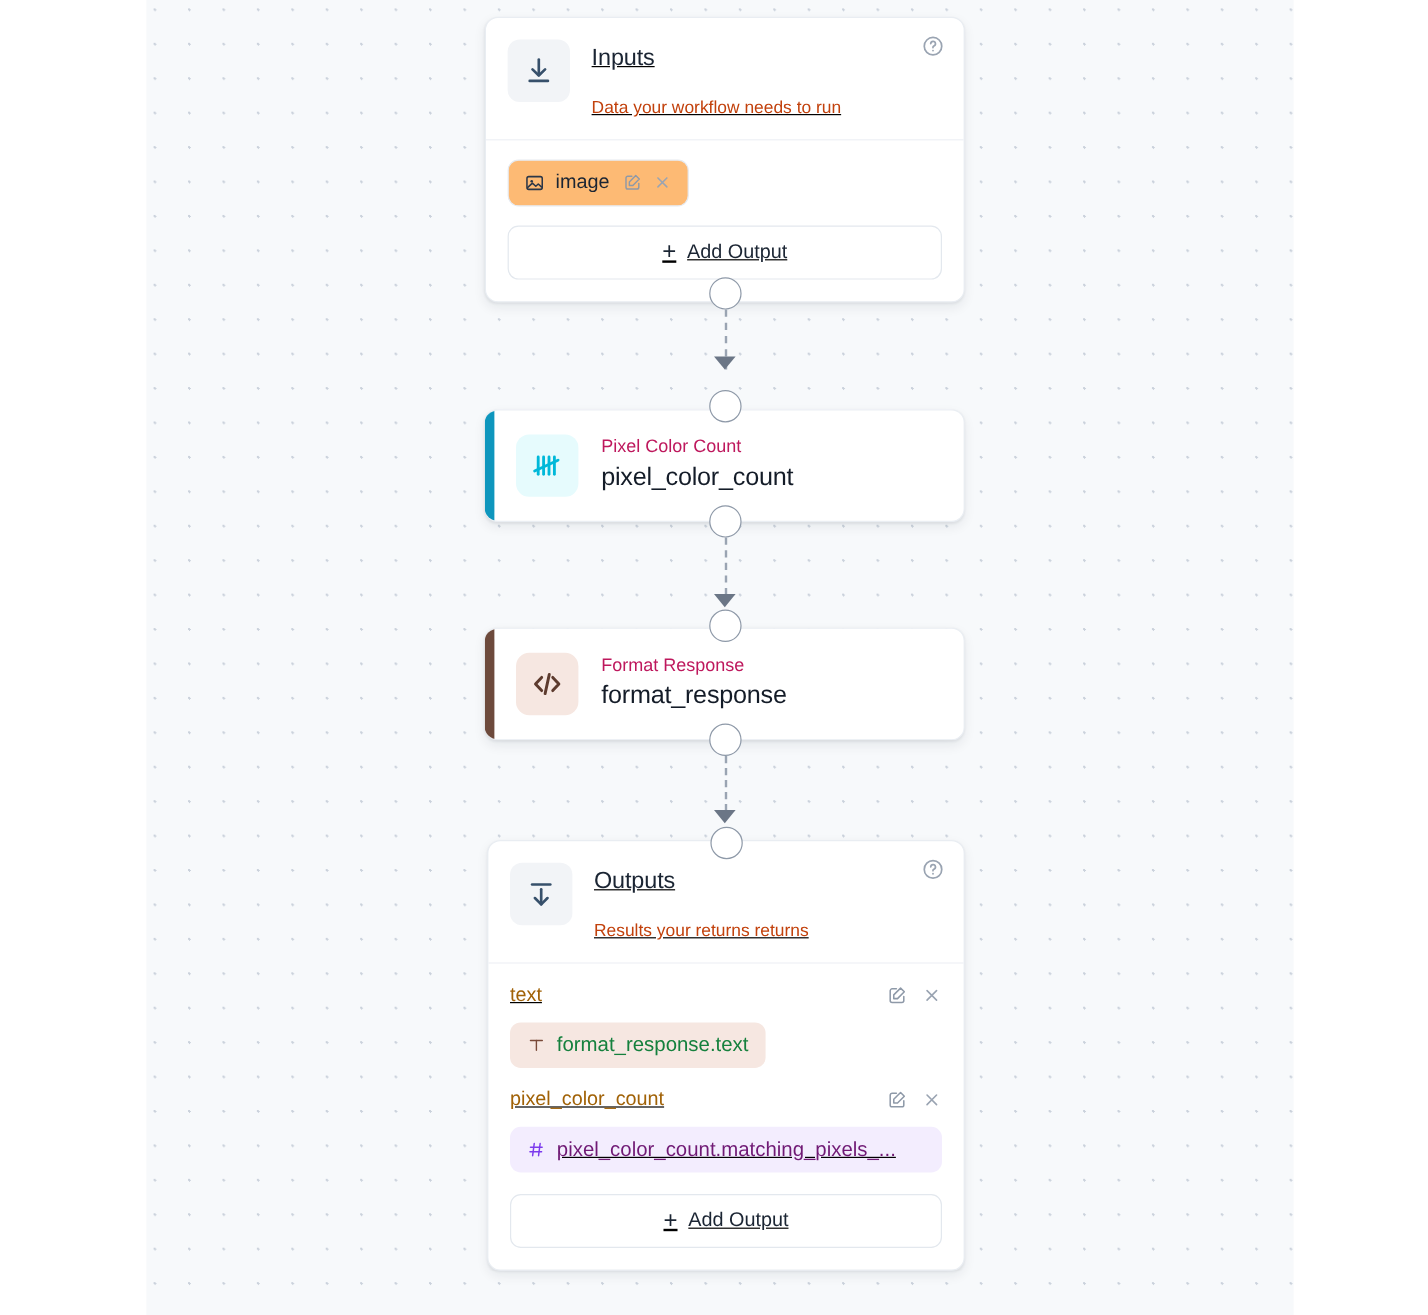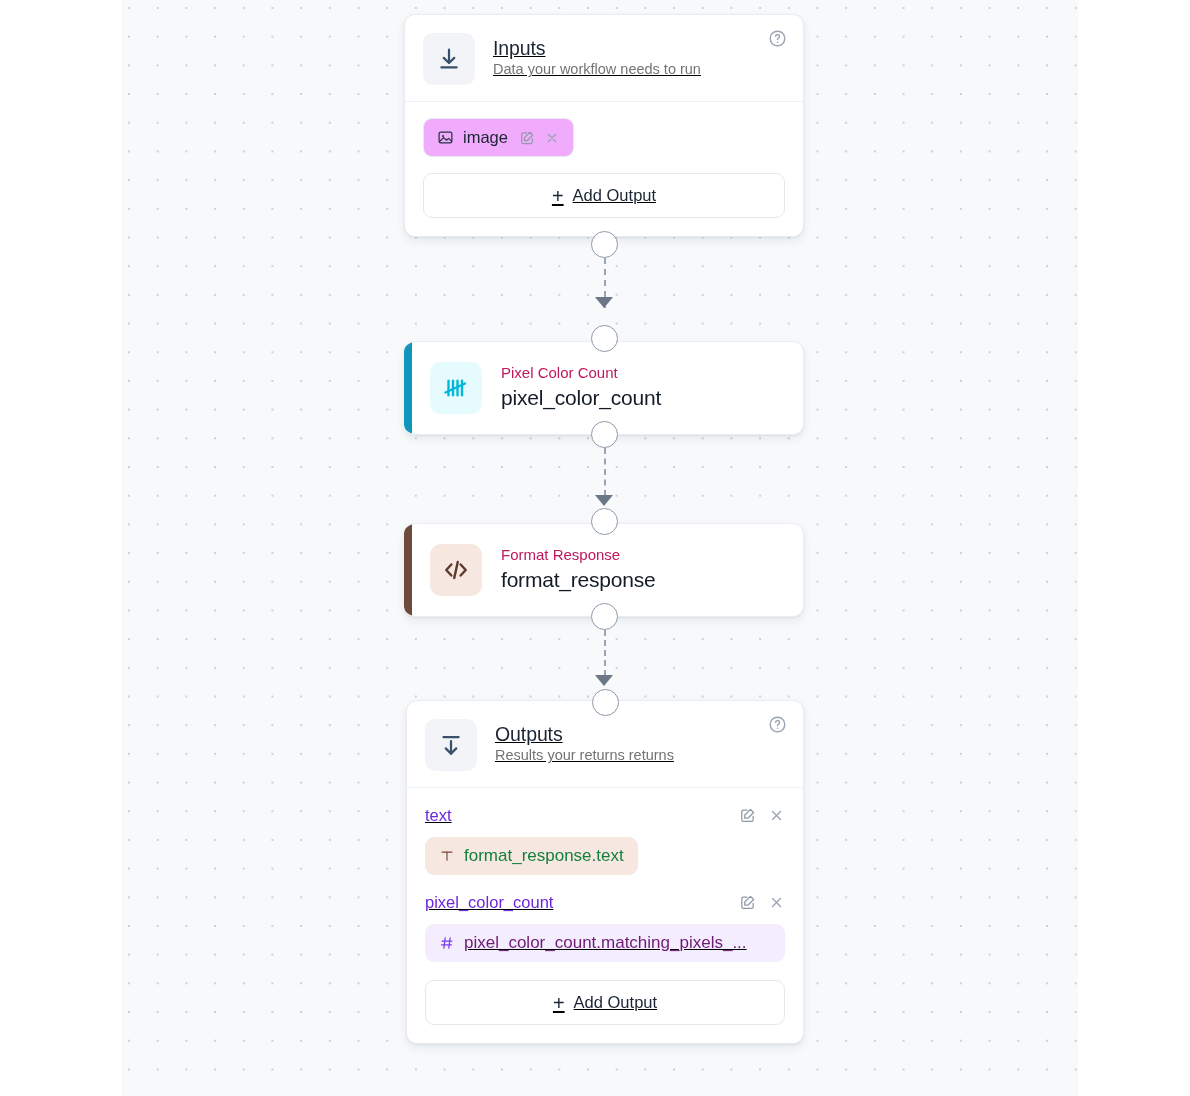--- a/index.html
+++ b/index.html
@@ -64,41 +64,41 @@
   }
   .io-titles { padding-top: 3px; }
   .io-title {
     font-size: 19.5px;
     color: #1b2533;
     line-height: 1.25;
     letter-spacing: -.1px;
   }
   .io-sub {
     font-size: 14.5px;
-    color: #737373;
-    margin-top: 0;
+    color: #c2410c;
+    margin-top: 21px;
     line-height: 1.25;
   }
   .help-icon {
     position: absolute;
     right: 16px;
     top: 14px;
     width: 19px;
     height: 19px;
     cursor: pointer;
   }
 
   .io-body { padding: 16px 18px 18px 18px; }
 
   
   .input-pill {
     display: inline-flex;
     align-items: center;
     gap: 9px;
-    background: #f0abfc;
+    background: #fdba74;
     border: 1px solid #e6eaf0;
     border-radius: 9px;
     padding: 9px 13px;
     box-sizing: border-box;
   }
   .input-pill .pill-label {
     font-size: 16.5px;
     color: #1b2533;
     margin-right: 2px;
   }
@@ -162,21 +162,21 @@
 
   
   .out-row { position: relative; margin-bottom: 4px; }
   .out-row-head {
     display: flex;
     align-items: center;
     height: 26px;
   }
   .out-key {
     font-size: 16.5px;
-    color: #6d28d9;
+    color: #a16207;
     flex: 1 1 auto;
   }
   .row-actions {
     display: flex;
     align-items: center;
     gap: 12px;
     flex: 0 0 auto;
   }
   .value-pill {
     margin-top: 9px;

